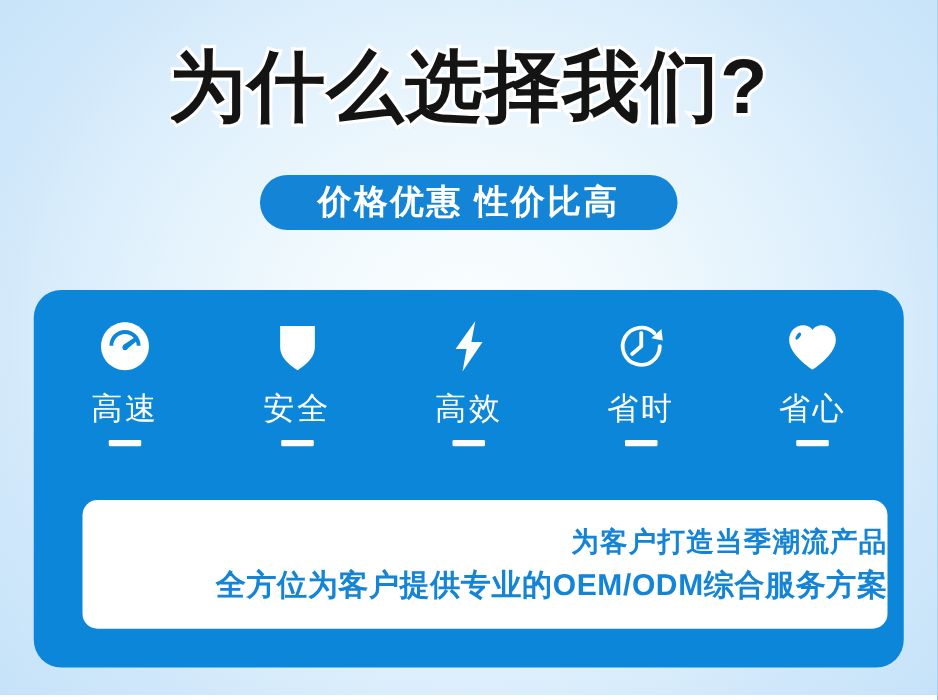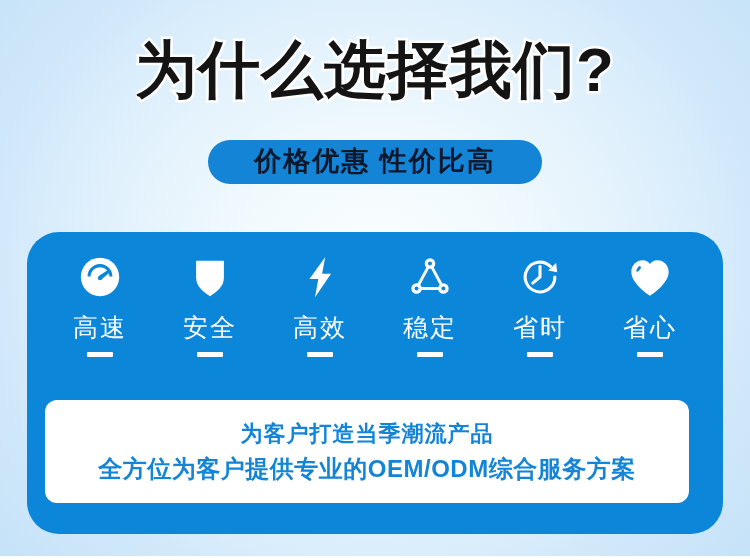--- a/index.html
+++ b/index.html
@@ -48,39 +48,39 @@
   .pill-wrap {
     position: absolute;
     top: 140px;
     left: 0;
     width: 750px;
     text-align: center;
   }
   .pill {
     display: inline-block;
     background: #1484d6;
-    color: #0f172a;
+    color: #ffffff;
     font-size: 27px;
     font-weight: 700;
     letter-spacing: 2px;
     padding: 6px 46px 8px 46px;
     border-radius: 24px;
     line-height: 30px;
     white-space: nowrap;
   }
 
   
   .blue-panel {
     position: absolute;
     left: 27px;
     top: 232px;
     width: 696px;
     height: 302px;
     background: #0b86d9;
-    border-radius: 32px;
+    border-radius: 22px;
     box-sizing: border-box;
   }
 
   
   .features {
     position: absolute;
     left: 0;
     top: 22px;
     width: 696px;
     display: flex;
@@ -117,29 +117,29 @@
     margin-top: 11px;
     width: 26px;
     height: 5px;
     background: #ffffff;
     border-radius: 1px;
   }
 
   
   .white-card {
     position: absolute;
-    left: 18px;
+    left: 39px;
     top: 168px;
     width: 644px;
     height: 103px;
     background: #ffffff;
     border-radius: 12px;
     display: flex;
     flex-direction: column;
-    align-items: center;
+    align-items: flex-end;
     justify-content: center;
     box-sizing: border-box;
   }
   .card-line {
     color: #1484d6;
     font-weight: 700;
     white-space: nowrap;
     text-align: center;
   }
   .card-line-1 {
@@ -197,32 +197,20 @@
       <div class="feature">
         <span class="feature-icon">
           <svg viewBox="0 0 48 48" aria-hidden="true">
             <path fill="#ffffff" d="M29.5 3L13 26.2h9.2L18.8 45 35.5 20.5h-9.3z"></path>
           </svg>
         </span>
         <span class="feature-label">高效</span>
         <span class="feature-underline"></span>
       </div>
 
-      <div class="feature">
-        <span class="feature-icon">
-          <svg viewBox="0 0 48 48" aria-hidden="true">
-            <path fill="none" stroke="#ffffff" stroke-width="3" stroke-linecap="round" stroke-linejoin="round" d="M24 10 L38 36 L10 36 Z"></path>
-            <circle fill="#0b86d9" stroke="#ffffff" stroke-width="3.4" cx="24" cy="10" r="3.8"></circle>
-            <circle fill="#0b86d9" stroke="#ffffff" stroke-width="3.4" cx="10" cy="36" r="3.8"></circle>
-            <circle fill="#0b86d9" stroke="#ffffff" stroke-width="3.4" cx="38" cy="36" r="3.8"></circle>
-          </svg>
-        </span>
-        <span class="feature-label">稳定</span>
-        <span class="feature-underline"></span>
-      </div>
 
       <div class="feature">
         <span class="feature-icon">
           <svg viewBox="0 0 48 48" aria-hidden="true">
             <path fill="none" stroke="#ffffff" stroke-width="3.2" stroke-linecap="round" d="M39.5 24a15.5 15.5 0 1 1-4.6-11"></path>
             <path fill="#ffffff" d="M40.8 9.5l1.2 9.6-9.5-1.8z"></path>
             <path fill="none" stroke="#ffffff" stroke-width="3.2" stroke-linecap="round" d="M24 12.8V24 M24 24l-7.6 6.4"></path>
           </svg>
         </span>
         <span class="feature-label">省时</span>

